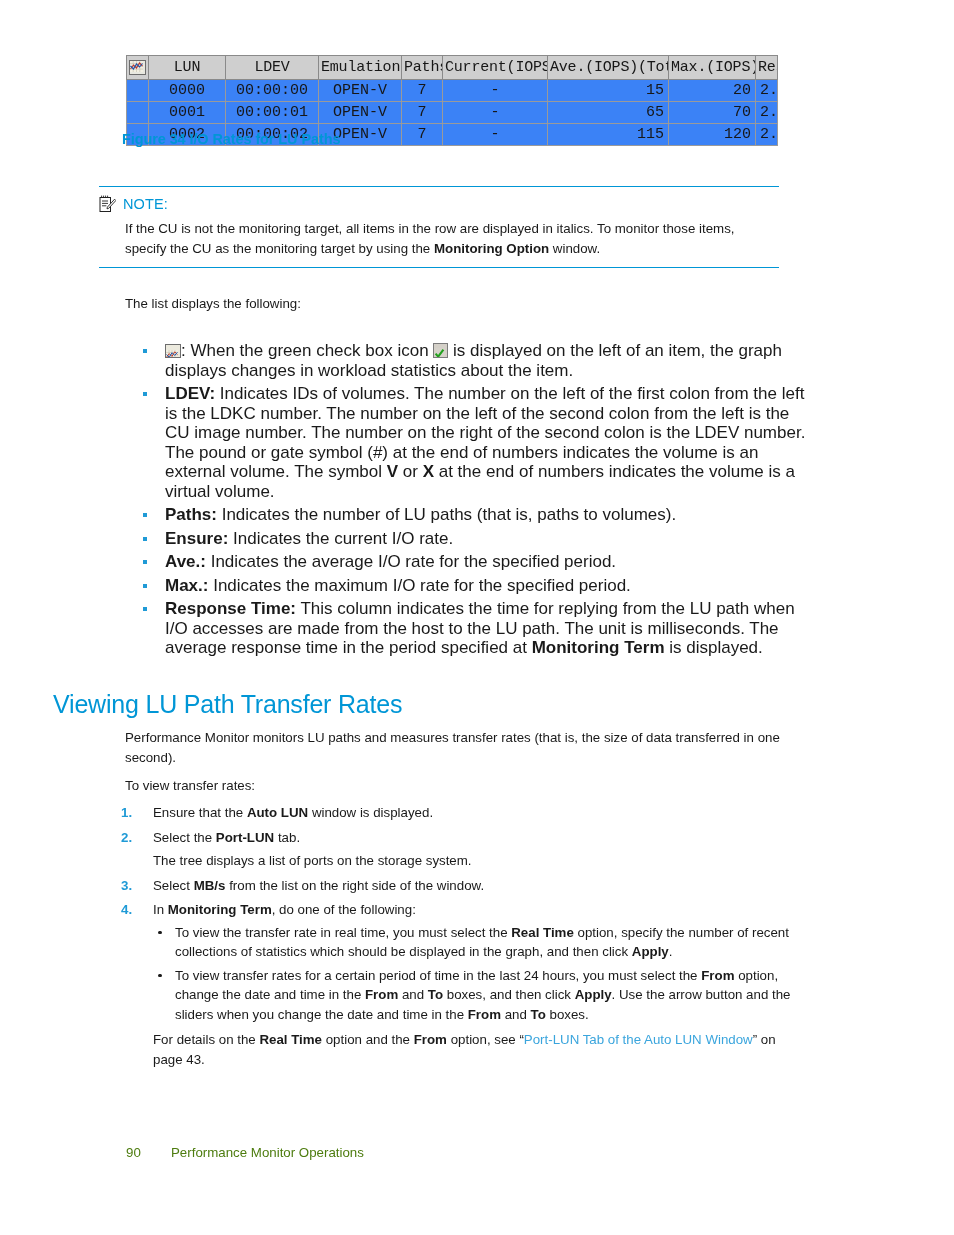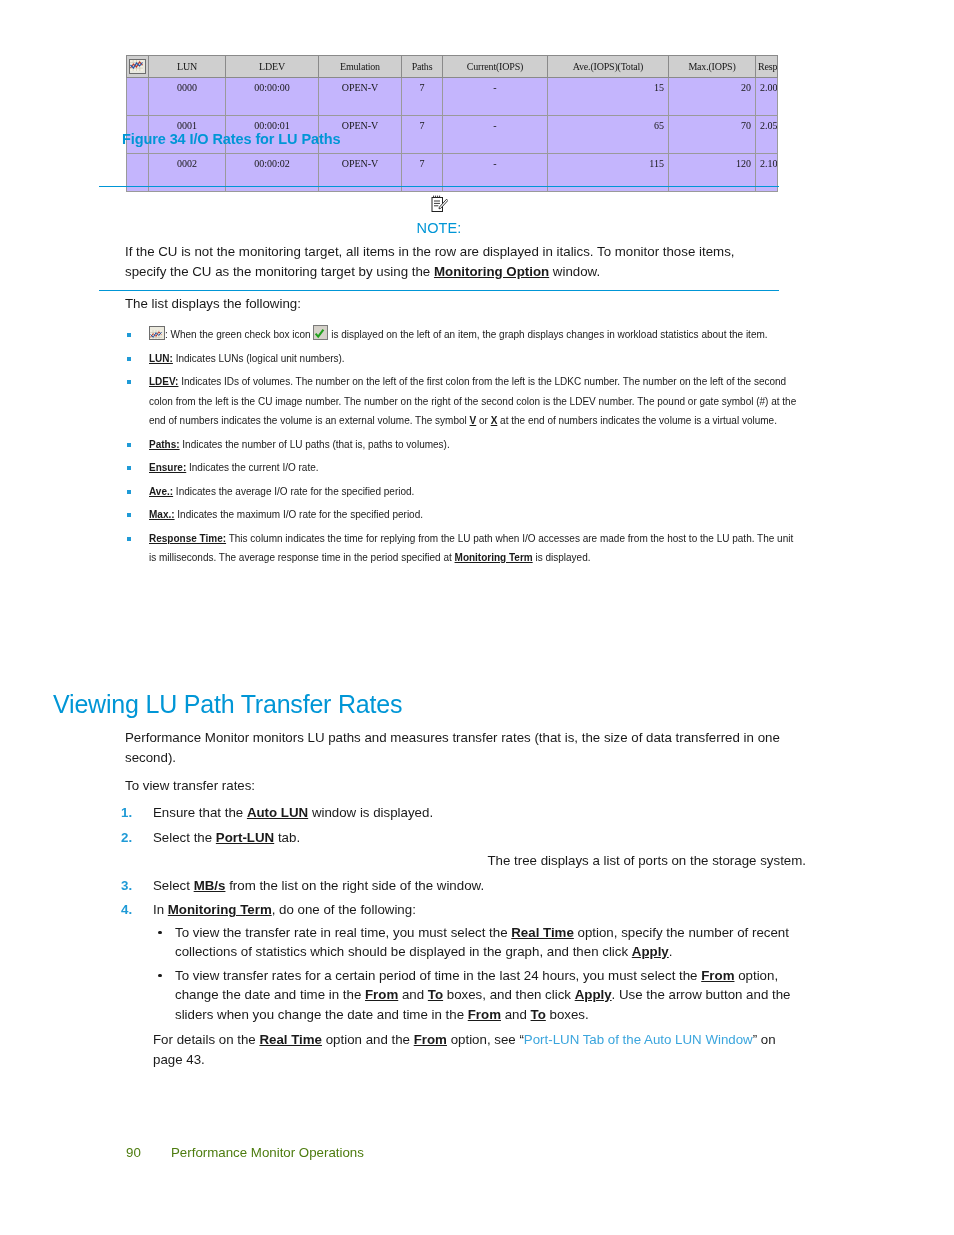--- a/index.html
+++ b/index.html
@@ -26,43 +26,43 @@
   .figure-block {
     position: absolute;
     left: 126px;
     top: 55px;
     width: 652px;
   }
   table.lu-table {
     border-collapse: collapse;
     width: 652px;
     table-layout: fixed;
-    font-family: Liberation Serif, serif;
-    font-size: 10px;
+    font-family: Liberation Mono, monospace;
+    font-size: 15px;
     background: #ffffff;
     border: 1px solid #8a8a8a;
   }
   table.lu-table th {
     background: #cfcfcf;
     border: 1px solid #8a8a8a;
     font-weight: normal;
     color: #171717;
     text-align: center;
     padding: 3px 2px 3px 2px;
     height: 15px;
     letter-spacing: -0.2px;
     white-space: nowrap;
     overflow: hidden;
   }
   table.lu-table td {
     border: 1px solid #9a9a9a;
-    padding: 2px 4px 20px 4px;
+    padding: 2px 4px 2px 4px;
     height: 15px;
     color: #171717;
-    background: #c4b5fd;
+    background: #3b82f6;
     white-space: nowrap;
     overflow: hidden;
   }
   td.c-check { width: 24px; background: #ffffff; }
   th.c-check { background: #cfcfcf; padding: 1px; }
   td.c-lun, td.c-ldev, td.c-emul { text-align: center; }
   td.c-paths { text-align: center; }
   td.c-current { text-align: center; }
   td.c-ave, td.c-max, td.c-resp { text-align: right; padding-right: 6px; }
 
@@ -99,21 +99,20 @@
     height: 0;
     border-top: 1.4px solid #0096d6;
     width: 680px;
   }
   .note .rule.bottom { margin-top: 8px; }
   .note-head {
     display: flex;
     align-items: center;
     gap: 7px;
     margin-top: 8px;
-    flex-direction: column;
   }
   .note-icon { width: 17px; height: 18px; display: block; }
   .note-title {
     color: #0096d6;
     font-size: 14.5px;
     letter-spacing: 0.1px;
   }
   .note-body {
     margin-top: 6px;
     margin-left: 26px;
@@ -130,24 +129,24 @@
     top: 294px;
     font-size: 13.3px;
     line-height: 20px;
   }
 
   ul.dashlist {
     position: absolute;
     left: 125px;
     top: 325px;
     width: 675px;
-    margin: 0;
+    margin: 16px;
     padding: 0;
     list-style: none;
-    font-size: 10px;
+    font-size: 17px;
     line-height: 19.5px;
   }
   ul.dashlist > li {
     position: relative;
     padding-left: 24px;
     margin-bottom: 4px;
   }
   ul.dashlist > li::before {
     content: "";
     position: absolute;
@@ -229,21 +228,20 @@
     top: 0;
     width: 20px;
     color: #1f9ad6;
     font-weight: bold;
     text-align: left;
   }
   .substep {
     margin-top: 4px;
     font-size: 13.3px;
     line-height: 19.5px;
-    text-align: right;
   }
   ul.subbullets {
     margin: 3px 0 0 0;
     padding: 0;
     list-style: none;
   }
   ul.subbullets > li {
     position: relative;
     padding-left: 22px;
     margin-bottom: 4px;
@@ -271,21 +269,21 @@
   
   .footer {
     position: absolute;
     left: 126px;
     top: 1145px;
     font-size: 13.3px;
     color: #4d7c0f;
   }
   .footer .pgnum { display: inline-block; width: 45px; }
 
-  b, strong { font-weight: bold; text-decoration: underline; }
+  b, strong { font-weight: bold; }
 </style>
 </head>
 <body>
 
 <div class="page">
 
   <div class="figure-block">
     <table class="lu-table">
       <thead>
         <tr>
@@ -393,21 +391,20 @@
               <line x1="6.5" y1="0" x2="6.5" y2="11"></line>
               <line x1="9.8" y1="0" x2="9.8" y2="11"></line>
             </g>
             <polyline points="0.5,8 3.5,4 6.5,7 9.5,2 12.5,5" fill="none" stroke="#c0392b" stroke-width="1.1"></polyline>
             <polyline points="0.5,5 3.5,8 6.5,3 9.5,6 12.5,2.5" fill="none" stroke="#2255aa" stroke-width="1.1"></polyline>
           </svg></span><span>: When the green check box icon </span><span class="inline-check-icon"><svg width="11" height="11" viewBox="0 0 11 11" xmlns="http://www.w3.org/2000/svg">
             <rect x="0" y="0" width="11" height="11" fill="#d6d2ca"></rect>
             <polyline points="1.6,5.6 4.2,8.6 9.4,1.6" fill="none" stroke="#22a11e" stroke-width="2.1"></polyline>
           </svg></span><span> is displayed on the left of an item, the graph displays changes in workload statistics about the item.</span></li>
 
-    <li><b>LUN:</b><span> Indicates LUNs (logical unit numbers).</span></li>
 
     <li><b>LDEV:</b><span> Indicates IDs of volumes. The number on the left of the first colon from the left is the LDKC number. The number on the left of the second colon from the left is the CU image number. The number on the right of the second colon is the LDEV number. The pound or gate symbol (#) at the end of numbers indicates the volume is an external volume. The symbol </span><b>V</b><span> or </span><b>X</b><span> at the end of numbers indicates the volume is a virtual volume.</span></li>
 
 
     <li><b>Paths:</b><span> Indicates the number of LU paths (that is, paths to volumes).</span></li>
 
     <li><b>Ensure:</b><span> Indicates the current I/O rate.</span></li>
 
     <li><b>Ave.:</b><span> Indicates the average I/O rate for the specified period.</span></li>
 

